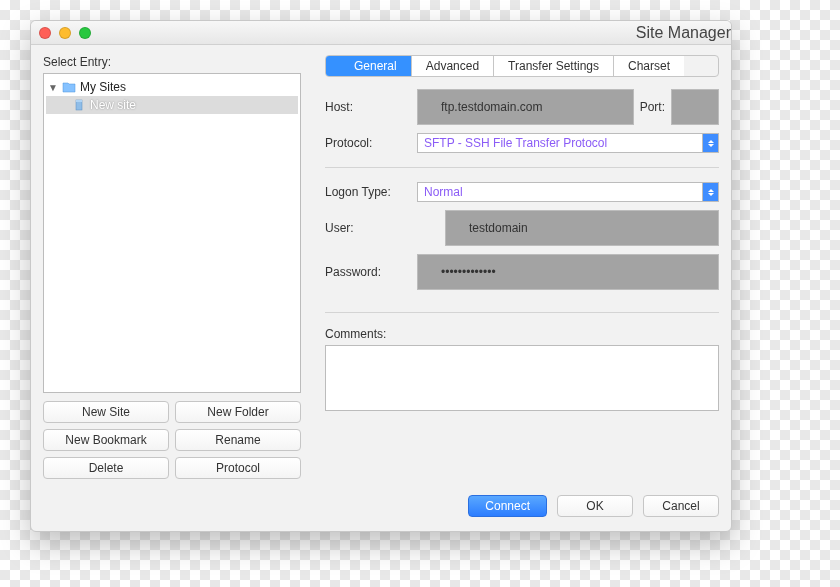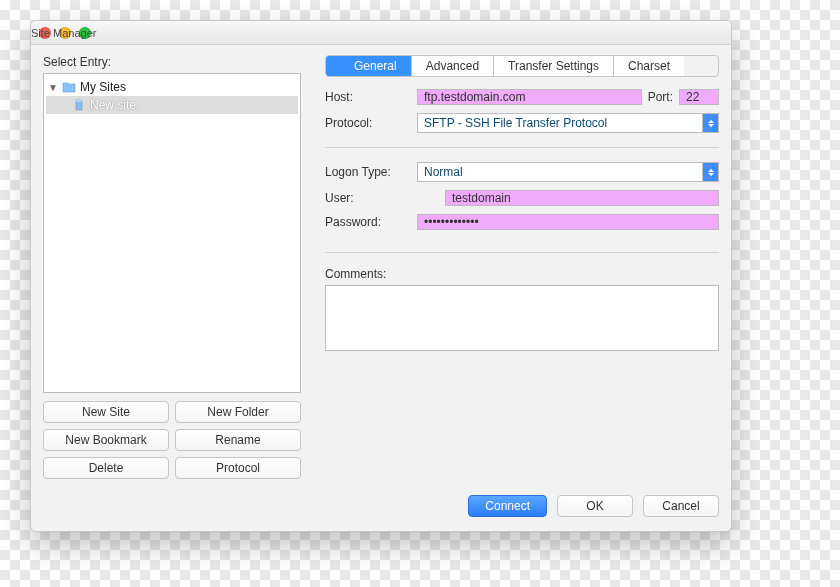--- a/index.html
+++ b/index.html
@@ -25,21 +25,21 @@
     border-bottom: 1px solid #d0d0d0;
     display: flex; align-items: center;
     padding: 0 8px;
     position: relative;
   }
   .traffic { display: flex; gap: 8px; }
   .tl { width: 12px; height: 12px; border-radius: 50%; border: 0.5px solid rgba(0,0,0,0.15); }
   .t-close { background: #ff5f57; }
   .t-min { background: #febc2e; }
   .t-max { background: #28c840; }
-  .titlebar-title { position:absolute; left:0; right:0; text-align:left; font-size:11px; color:#444; }
+  .titlebar-title { position:absolute; left:0; right:0; text-align:right; font-size:16px; color:#444; }
   .content { display:flex; padding: 10px 12px 6px 12px; gap: 24px; }
   .left { width: 258px; display:flex; flex-direction:column; }
   .left-label { font-size:12px; color:#333; margin-bottom:4px; }
   .tree {
     background:#fff; border:1px solid #bcbcbc;
     height: 320px; padding:4px 2px; font-size:12px;
     overflow:auto;
   }
   .tree-row { display:flex; align-items:center; height:18px; padding:0 2px; gap:4px; }
   .tree-row.sel { background:#dcdcdc; }
@@ -62,26 +62,26 @@
     display:flex; align-items:center; justify-content:center;
     border-right:1px solid #c6c6c6; background:#fff; cursor:pointer;
   }
   .tab:last-child { border-right:none; }
   .tab.active { background:#3591ff; color:#fff;padding-left:28px; }
   .form { margin-top:12px; display:flex; flex-direction:column; gap:8px; }
   .row { display:flex; align-items:center; gap:6px; }
   .lbl { width:86px; font-size:12px; color:#333; }
   .lbl.short { width:auto; }
   .input {
-    height:16px; background:#f0abfc; border:1px solid #bcbcbc;
-    font-size:12px; padding:0 6px; color:#333; outline:none;
+    height:36px; background:#a3a3a3; border:1px solid #bcbcbc;
+    font-size:12px; padding:0 23px; color:#333; outline:none;
   }
   .select {
     height:20px; background:#fff; border:1px solid #bcbcbc;
-    display:flex; align-items:center; font-size:12px; color:#0c4a6e;
+    display:flex; align-items:center; font-size:12px; color:#8b5cf6;
     position:relative; cursor:pointer;
   }
   .select .sel-text { flex:1; padding:0 6px; }
   .select .sel-arrows {
     width:16px; height:100%; background:#3f8dff;
     display:flex; flex-direction:column; align-items:center; justify-content:center;
     gap:0; border-left:1px solid #bcbcbc;
   }
   .arr-up, .arr-down { width:0; height:0; border-left:3px solid transparent; border-right:3px solid transparent; }
   .arr-up { border-bottom:3px solid #fff; margin-bottom:1px;}

